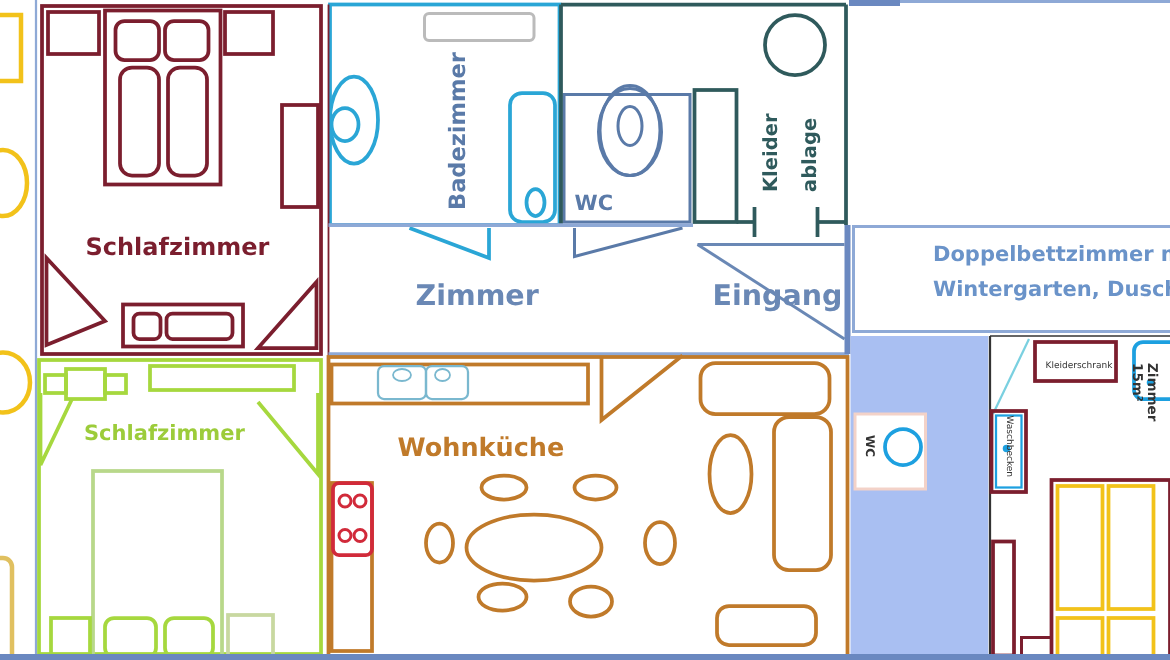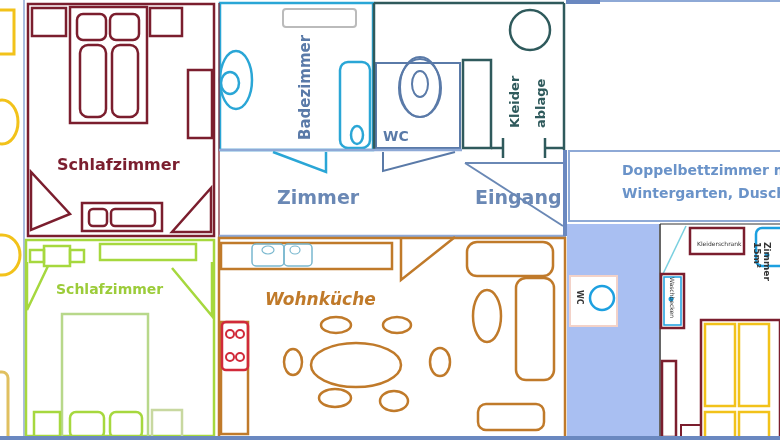--- a/index.html
+++ b/index.html
@@ -7,21 +7,21 @@
   #plan { position: absolute; left: 0; top: 0; width: 780px; height: 440px; }
   .lbl { position: absolute; font-family: "DejaVu Sans", sans-serif; font-weight: bold; white-space: nowrap; pointer-events: none; }
   .room-label-schlaf1 { left: 57px; top: 155px; font-size: 16px; color: #7b1e2e; }
   .room-label-bad { left: 296px; top: 140px; font-size: 15px; color: #5a7aa8; transform-origin: 0 0; transform: rotate(-90deg); }
   .room-label-wc { left: 383px; top: 128px; font-size: 14px; color: #5a7aa8; }
   .room-label-kleider1 { left: 507px; top: 128px; font-size: 13px; color: #2f5a5c; transform-origin: 0 0; transform: rotate(-90deg); }
   .room-label-kleider2 { left: 533px; top: 128px; font-size: 13px; color: #2f5a5c; transform-origin: 0 0; transform: rotate(-90deg); }
   .room-label-vorraum { left: 277px; top: 186px; font-size: 19px; color: #6a88b5; }
   .room-label-eingang { left: 475px; top: 186px; font-size: 19px; color: #6a88b5; }
   .room-label-schlaf2 { left: 56px; top: 281px; font-size: 14px; color: #9ccc3a; }
-  .room-label-wohn { left: 265px; top: 289px; font-size: 17px; color: #c07a2a; font-style: italic; }
+  .room-label-wohn { left: 265px; top: 289px; font-size: 17px; color: #c07a2a; }
   .caption { position: absolute; left: 568px; top: 150px; width: 212px; height: 72px; background: #ffffff; border-top: 2px solid #8ea9d6; border-bottom: 2px solid #8ea9d6; border-left: 2px solid #8ea9d6; box-sizing: border-box; overflow: hidden; }
   .caption-line { position: absolute; left: 52px; font-size: 14px; font-weight: bold; color: #6a93c9; white-space: nowrap; font-family: "DejaVu Sans", sans-serif; }
   .caption-line.l1 { top: 10px; }
   .caption-line.l2 { top: 33px; }
   .tiny { position: absolute; font-size: 6px; color: #333; white-space: nowrap; font-family: "DejaVu Sans", sans-serif; transform-origin: 0 0; }
   .zimmer-label { left: 772px; top: 242px; font-size: 9px; font-weight: bold; color: #333; transform: rotate(90deg); line-height: 10px; }
   .wc-small { left: 584px; top: 290px; font-size: 8px; font-weight: bold; color: #333; transform: rotate(90deg); }
   .wasch-label { left: 676px; top: 277px; transform: rotate(90deg); }
   .kleid-label { left: 697px; top: 240px; }
 </style>

